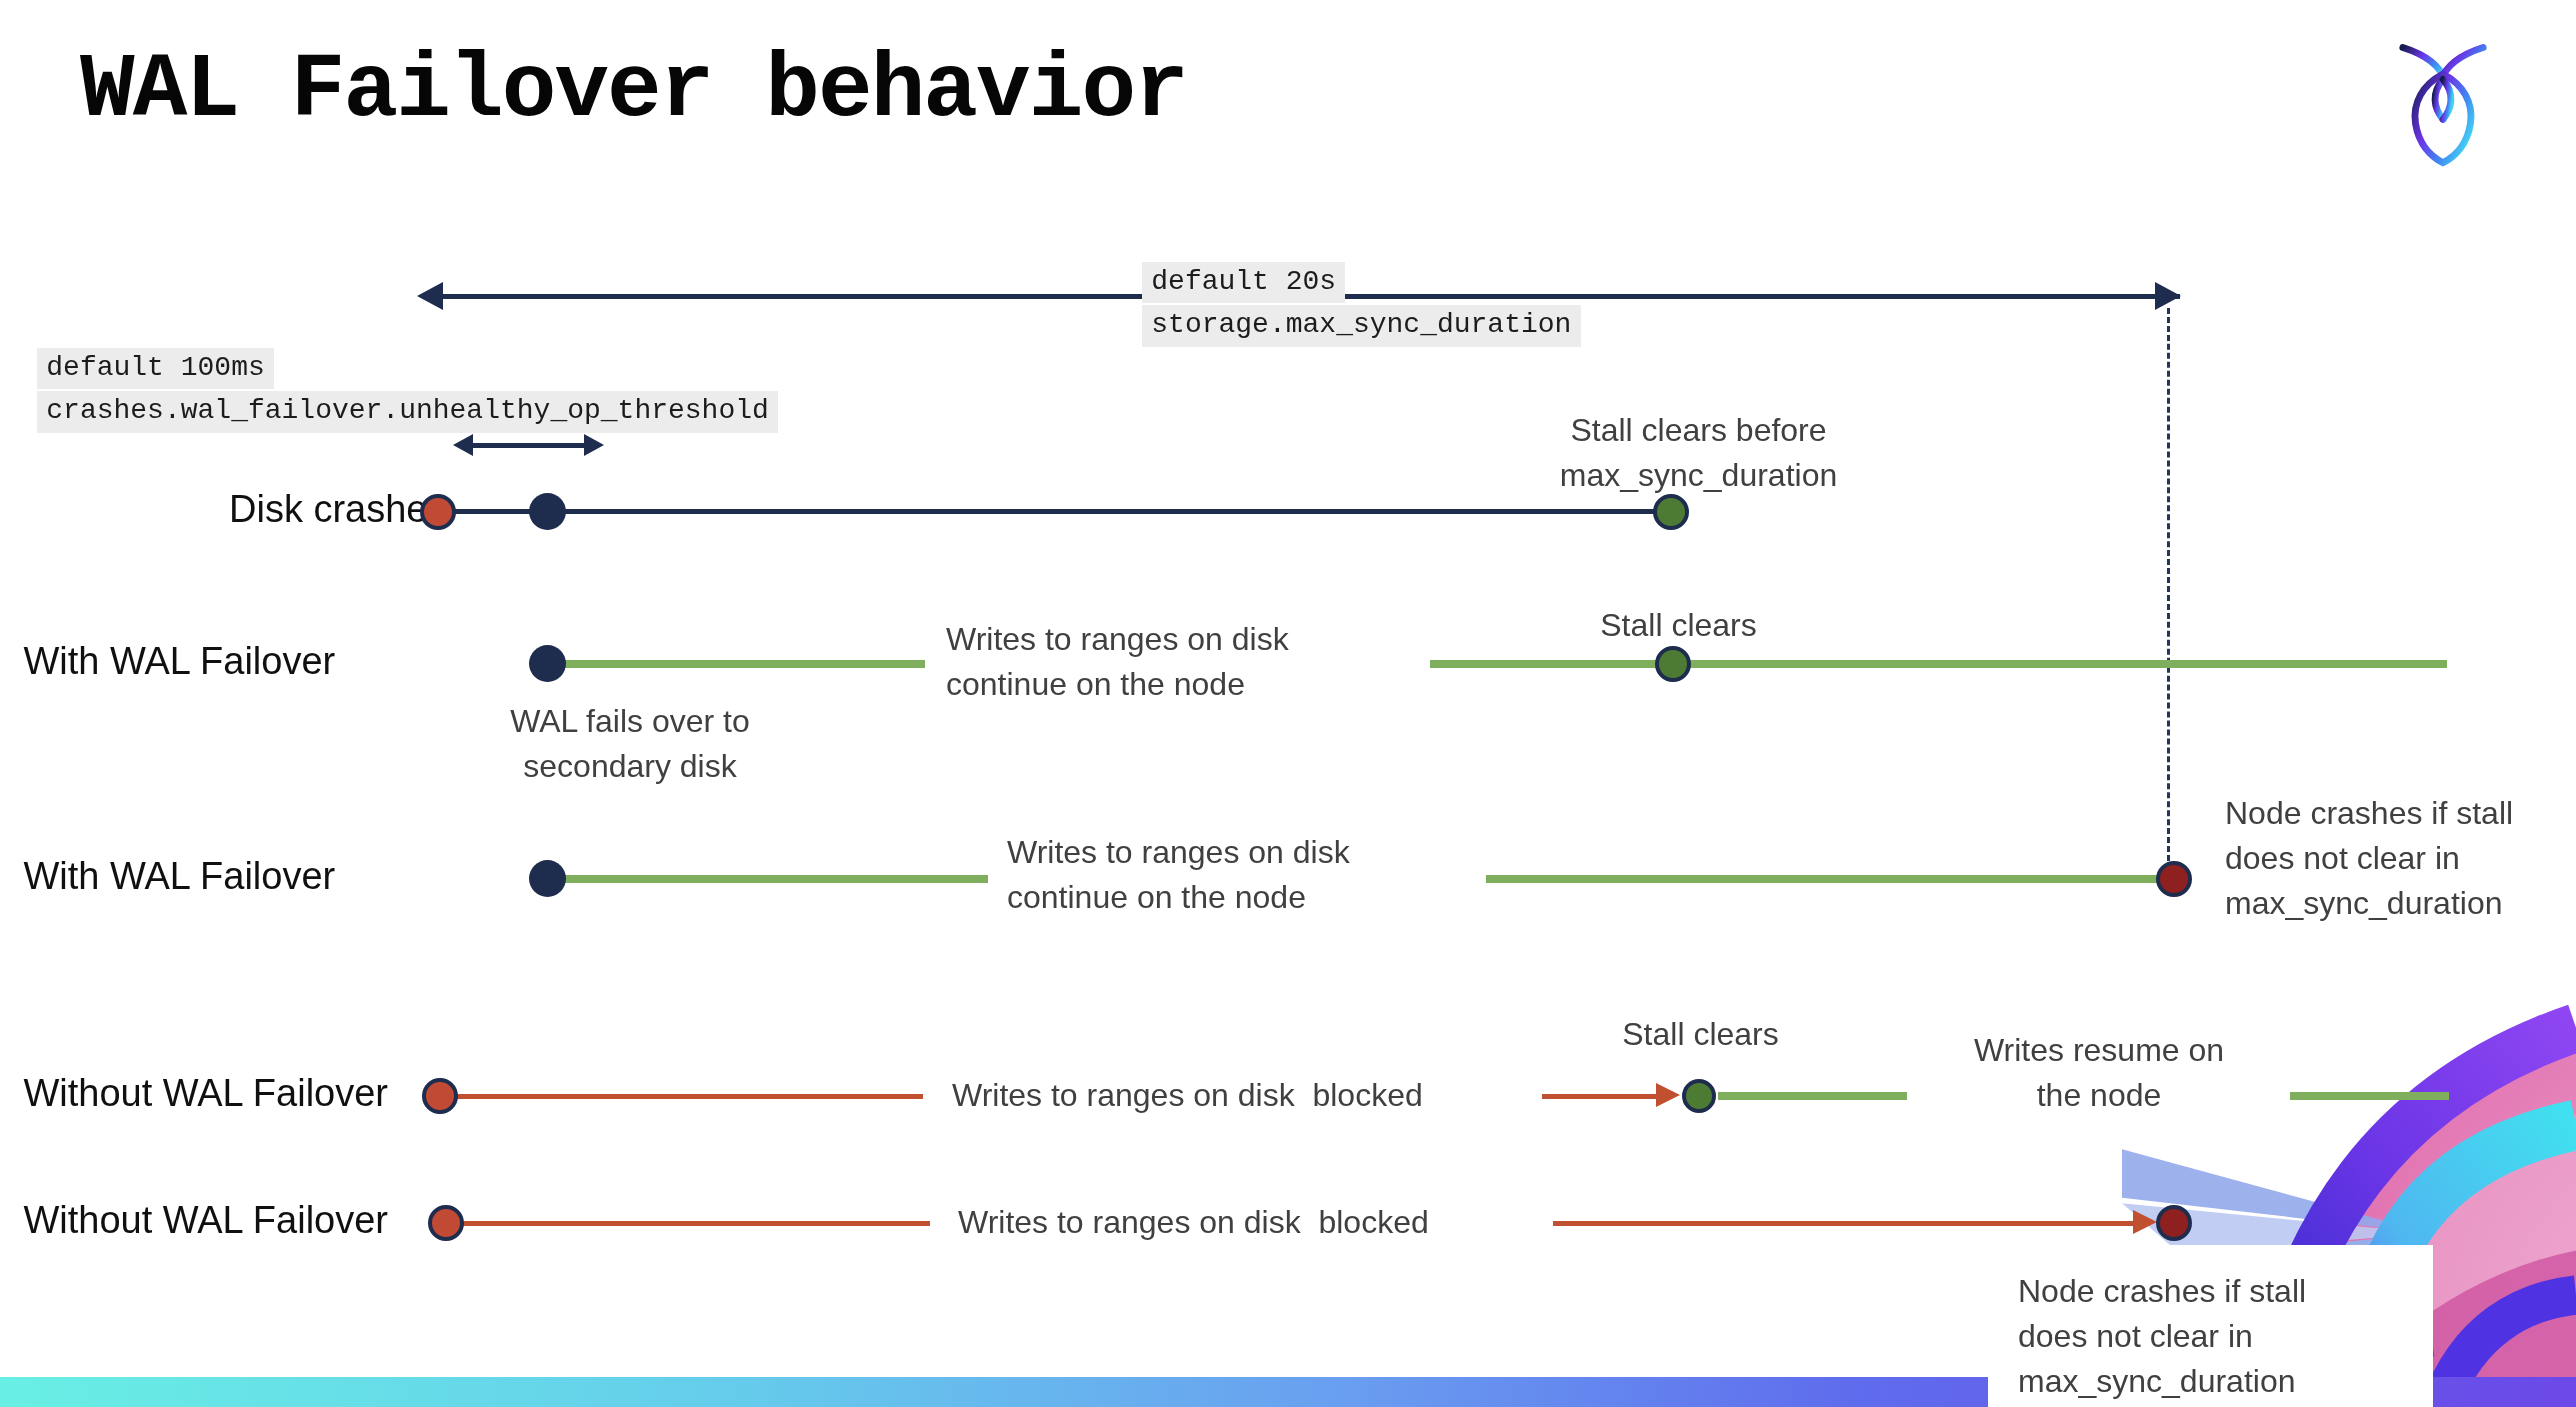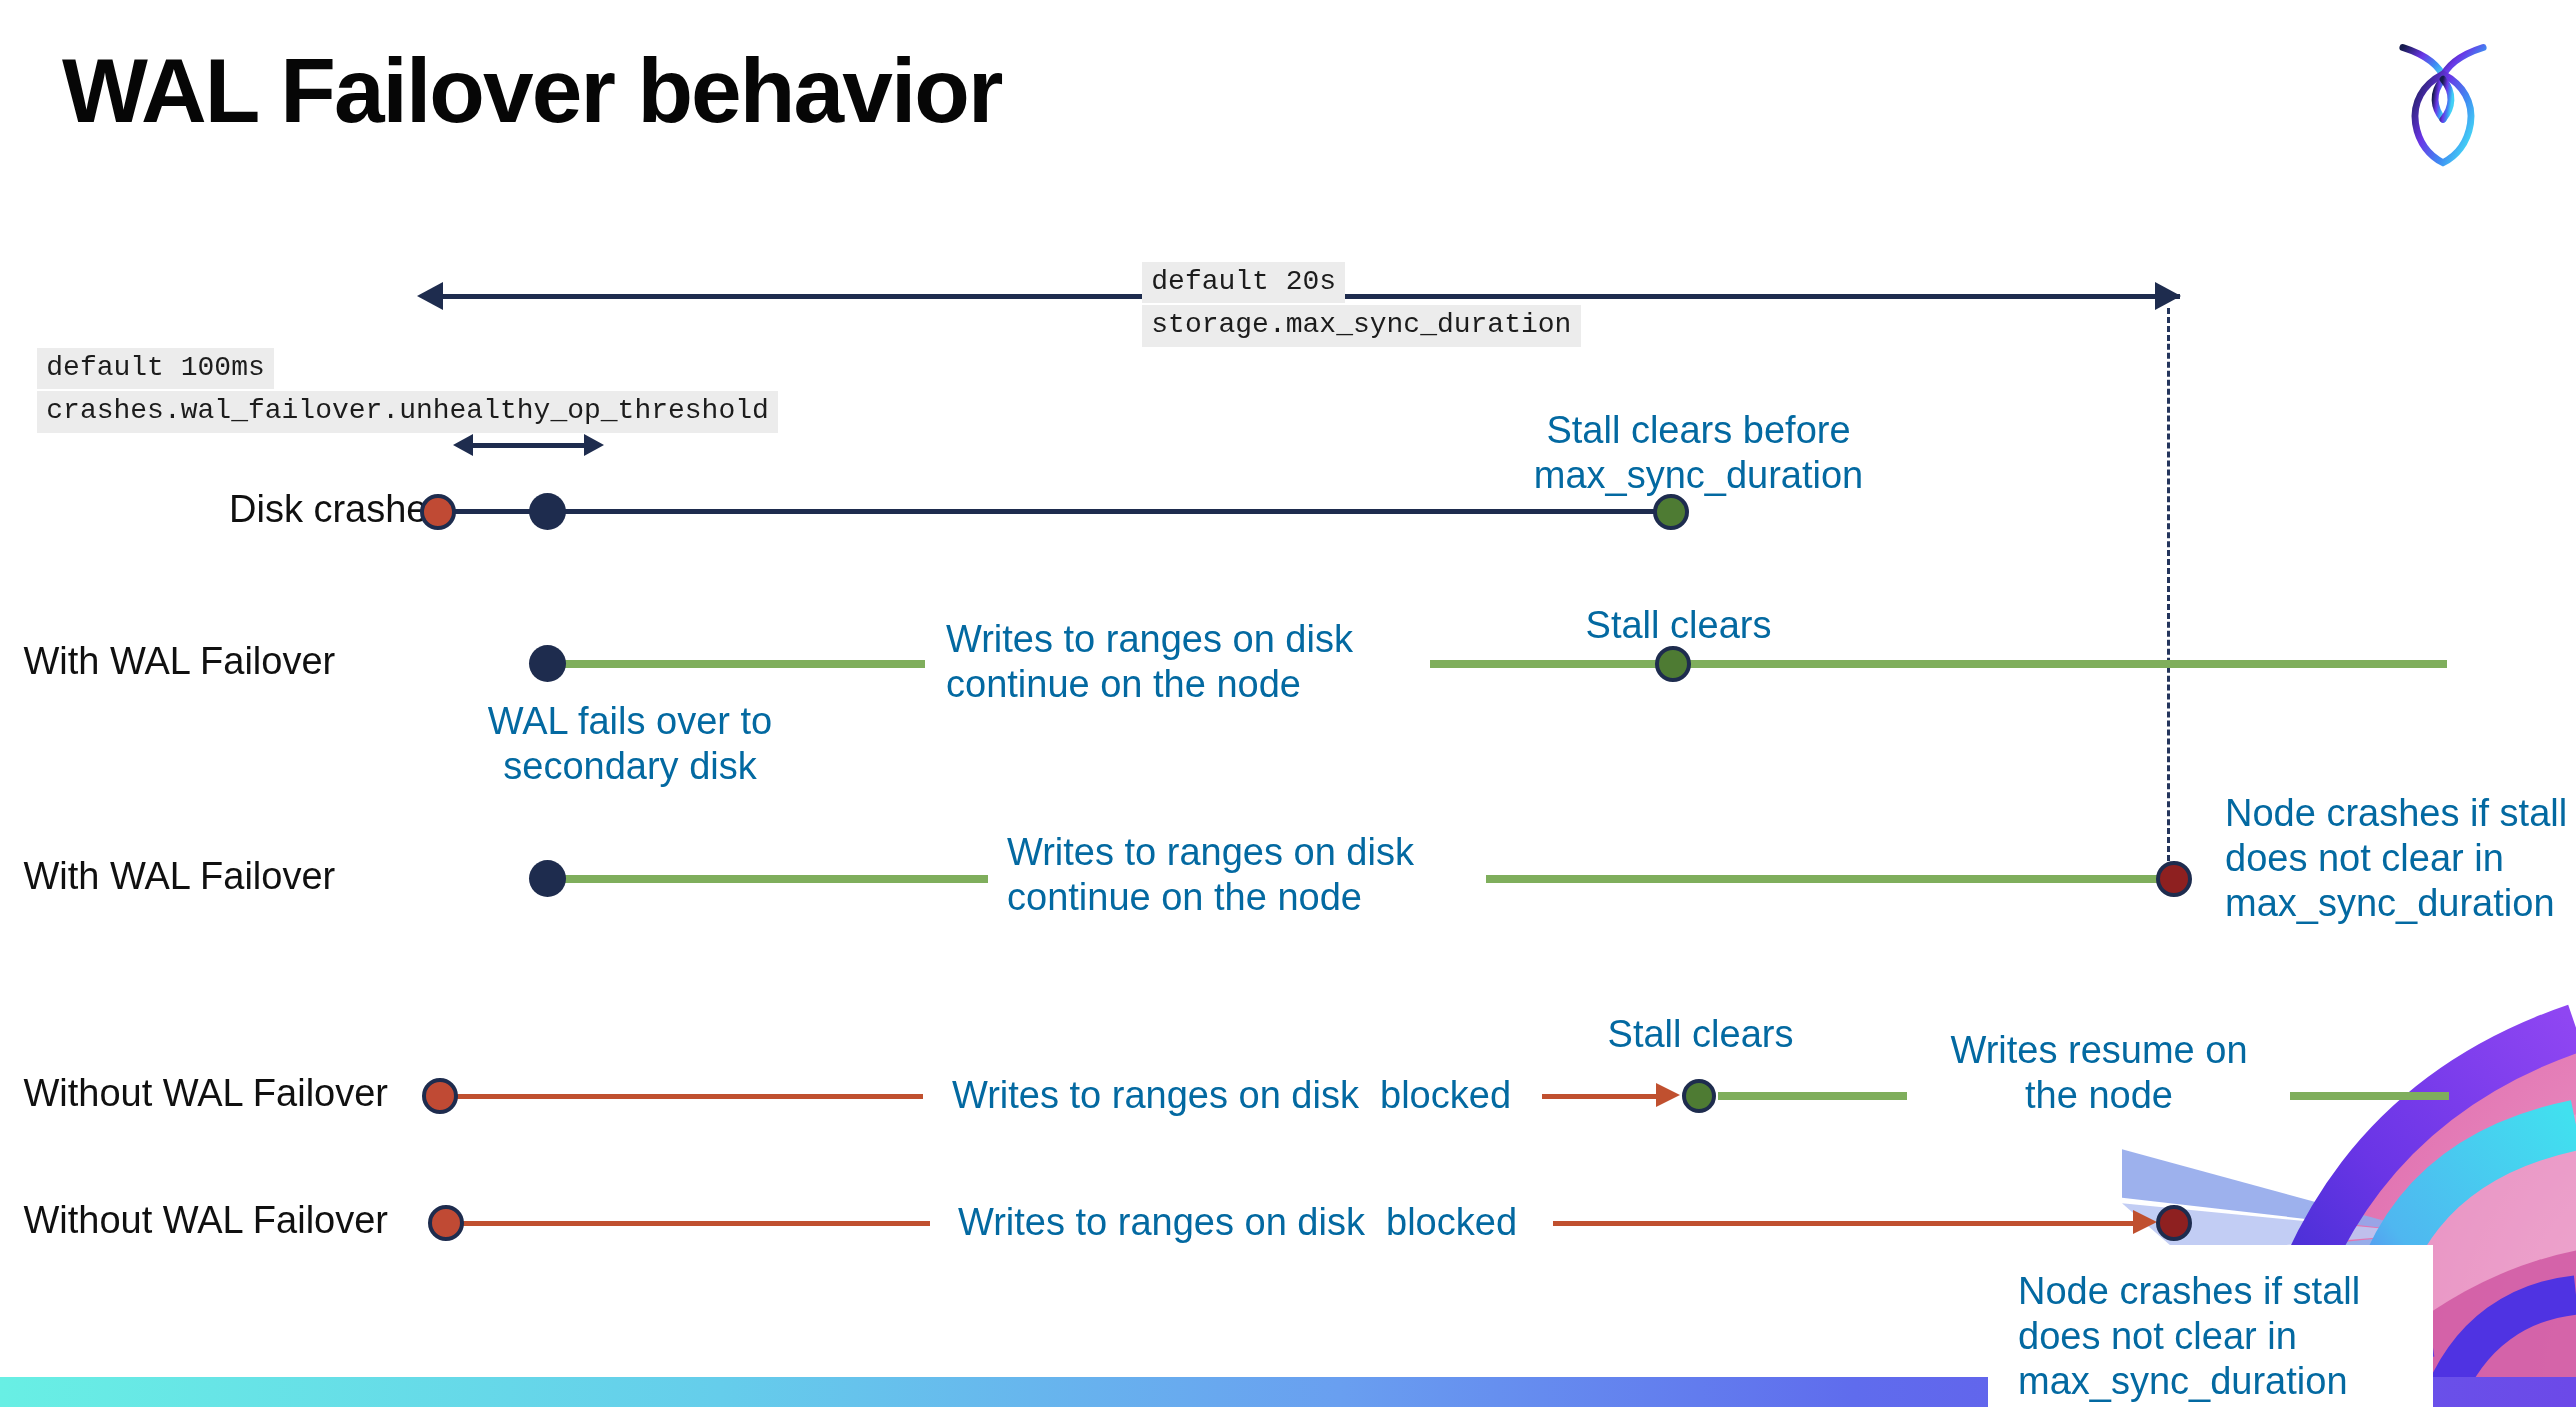--- a/index.html
+++ b/index.html
@@ -6,21 +6,21 @@
   #canvas{
     position:relative; width:2576px; height:1408px; background:#ffffff;
     overflow:hidden; font-family:"Liberation Sans", sans-serif; color:#0b0b0b;
   }
   .abs{position:absolute;}
   .title{
     font-size:91px; font-weight:700; letter-spacing:-1.9px; color:#060606;
     white-space:nowrap; z-index:7;
   }
   .rowlabel{font-size:38px; color:#101010; white-space:nowrap; z-index:6;}
-  .note{font-size:38px; color:#0369a1; line-height:45px; z-index:6;}
+  .note{font-size:32px; color:#404040; line-height:45px; z-index:6;}
   .note .ln{display:block; white-space:pre;}
   .center{text-align:center;}
   .mono{
     font-family:"Liberation Mono","DejaVu Sans Mono",monospace;
     font-size:28px; line-height:34px; z-index:7; color:#1c1c1c;
   }
   .mono .chip{display:inline-block; background:#ececec; padding:2.8px 9.3px 4.7px 9.3px; white-space:pre;}
   .mono .row2{margin-top:1.9px;}
   .hline{position:absolute; z-index:5;}
   .navyline{background:#1e2c4e; height:4.7px;}
@@ -49,21 +49,21 @@
     background:linear-gradient(90deg,#68efe4 0%,#65cdeb 28%,#699ff0 52%,#5f6ced 72%,#6c49e8 100%);
   }
   .gfx{position:absolute; left:2122px; top:925px; z-index:1;}
   .logo{position:absolute; left:2385px; top:37px; z-index:7;}
 </style>
 </head>
 <body>
 
 <div id="canvas">
 
-  <div class="abs title" style="left:62px; top:39px;">WAL Failover behavior</div>
+  <div class="abs title" style="left:80px; top:39px;font-family:Liberation Mono, monospace;">WAL Failover behavior</div>
 
   <svg class="logo" width="116" height="131" viewBox="0 0 100 124">
     <defs>
       <linearGradient id="lg" x1="0" y1="0" x2="1" y2="0.7">
         <stop offset="0" stop-color="#151b4d"></stop>
         <stop offset="0.42" stop-color="#6a35e6"></stop>
         <stop offset="0.75" stop-color="#3f8af2"></stop>
         <stop offset="1" stop-color="#43d0f5"></stop>
       </linearGradient>
     </defs>

